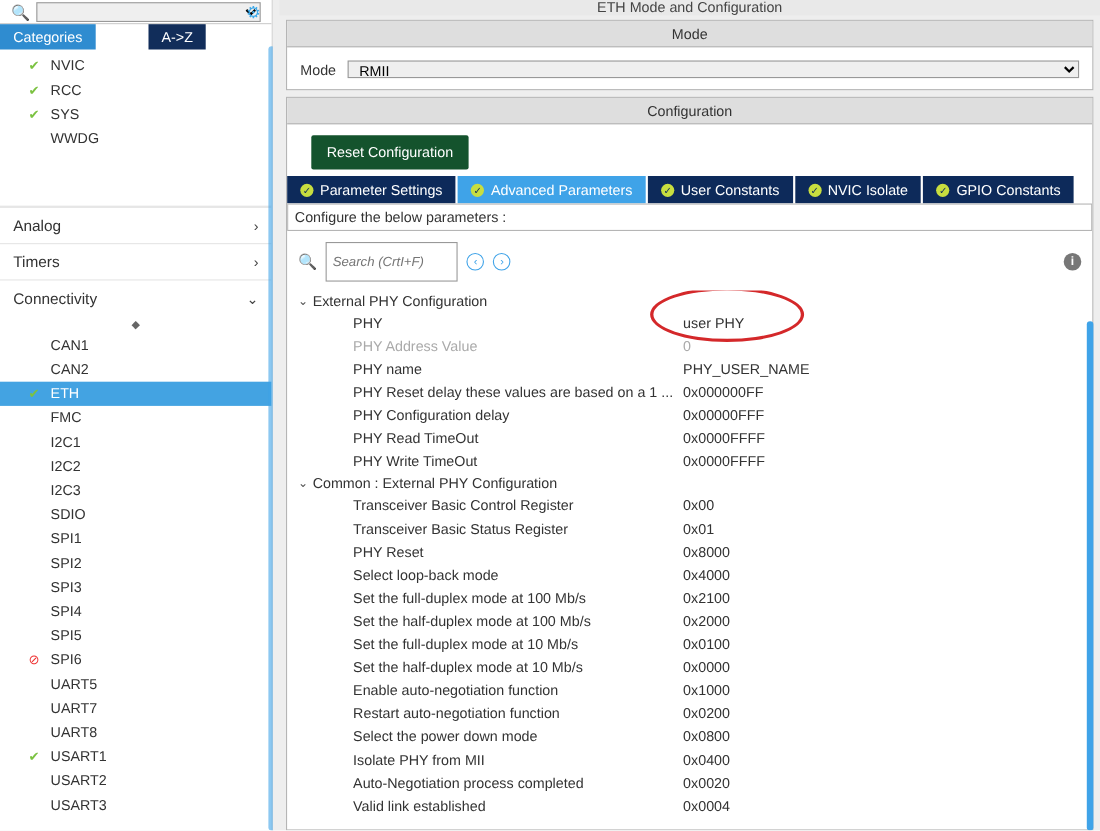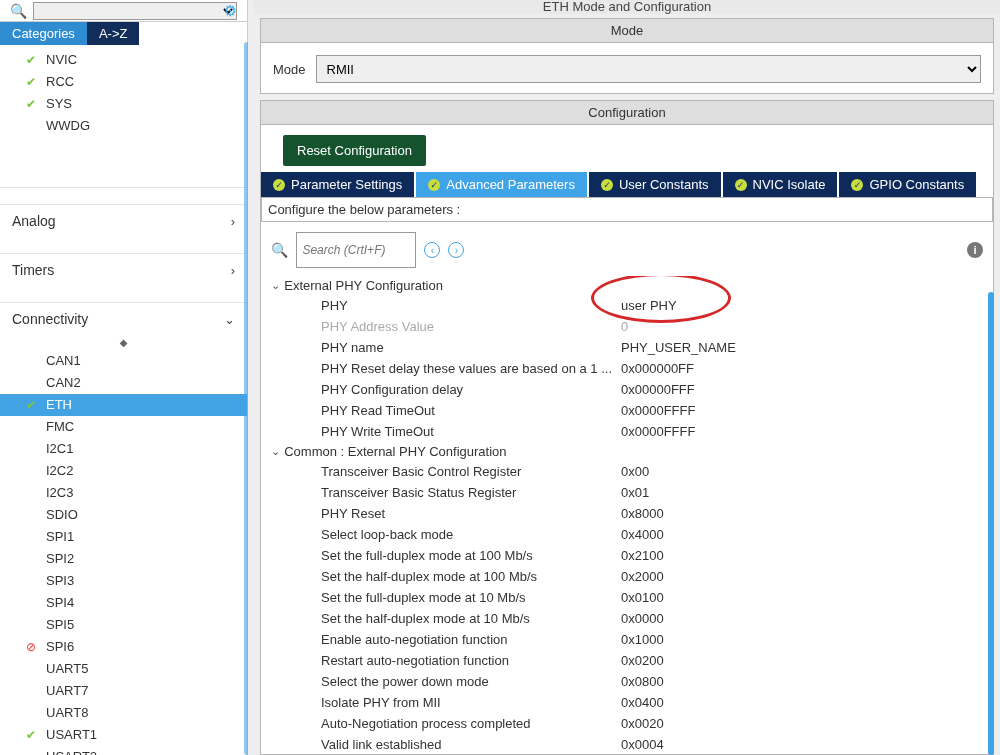--- a/index.html
+++ b/index.html
@@ -3,42 +3,42 @@
 <meta charset="utf-8">
 <style>
 * { box-sizing: border-box; margin: 0; padding: 0; font-family: Arial, Helvetica, sans-serif; }
 body { width: 1000px; height: 755px; background: #f5f5f5; overflow: hidden; font-size: 13px; color: #333; position: relative; }
 .app { display: flex; height: 100%; }
 .sidebar { width: 248px; background: #fff; border-right: 1px solid #ccc; display: flex; flex-direction: column; overflow: hidden; position: relative; }
 .top-search { display: flex; align-items: center; height: 22px; padding: 0 10px; border-bottom: 1px solid #ccc; gap: 6px; }
 .top-search .magnify { color: #0a7bc2; font-size: 14px; }
 .top-search select { flex: 1; height: 18px; border: 1px solid #999; font-size: 12px; }
 .gear { color: #3fa9e8; font-size: 15px; margin-left: auto; margin-right: 10px; position: absolute; right: 0; top: 2px; }
-.tabs { display: flex; }
+.tabs { display: flex; gap: 48px; }
 .tab { padding: 4px 12px; font-size: 13px; cursor: pointer; }
 .tab-active { background: #2f8cd0; color: #fff; }
 .tab-inactive { background: #112d5a; color: #fff; }
 .tree { overflow-y: auto; flex: 1; padding: 4px 0 10px 0; }
 .tree-item { padding: 2px 8px 2px 46px; font-size: 13px; color: #333; cursor: pointer; display: flex; align-items: center; position: relative; line-height: 18px; }
 .tree-item .chk { position: absolute; left: 26px; font-size: 12px; }
 .tree-item.selected { background: #43a3e2; color: #fff; }
 .tree-item.green .chk { color: #7bc241; }
 .tree-item.red .chk { color: #e33; }
-.section-header { display: flex; align-items: center; justify-content: space-between; padding: 8px 12px; font-size: 14px; color: #333; border-top: 1px solid #e5e5e5; cursor: pointer; margin-top: 16px; }
+.section-header { display: flex; align-items: center; justify-content: space-between; padding: 8px 12px; font-size: 14px; color: #333; border-top: 1px solid #e5e5e5; cursor: pointer; }
 .section-header .chevron { font-size: 13px; color: #444; }
 .sort-up-down { text-align: center; color: #666; font-size: 10px; padding: 2px 0; }
 .gap { border-bottom: 1px solid #e0e0e0; margin-top: 50px; }
 .main { flex: 1; background: #eee; display: flex; flex-direction: column; overflow: hidden; padding: 0 0 0 6px; position: relative; }
 .page-title { background: #e9e9e9; color: #444; font-size: 13px; padding: 0 0 0 0; text-align: center; height: 14px; line-height: 14px; }
 .mode-box { margin: 4px 6px 0 6px; background: #fff; border: 1px solid #b5b5b5; }
 .mode-header { background: #dedede; text-align: center; font-size: 13px; padding: 4px 0; border-bottom: 1px solid #b5b5b5; }
 .mode-body { padding: 12px 12px 10px 12px; }
 .mode-row { display: flex; align-items: center; gap: 10px; }
 .mode-row label { font-size: 13px; color: #333; }
-.mode-row select { flex: 1; height: 28px; border: 1px solid #999; font-size: 13px; padding: 0 6px; }
+.mode-row select { flex: 1; height: 16px; border: 1px solid #999; font-size: 13px; padding: 0 6px; }
 .checkbox-row { margin-top: 10px; display: flex; align-items: center; gap: 6px; color: #888; font-style: italic; font-size: 13px; }
 .checkbox-row input { width: 14px; height: 14px; }
 .config-box { margin: 6px 6px 0 6px; background: #fff; border: 1px solid #b5b5b5; flex: 1; display: flex; flex-direction: column; overflow: hidden; }
 .config-header { background: #dedede; text-align: center; font-size: 13px; padding: 4px 0; border-bottom: 1px solid #b5b5b5; }
 .reset-row { padding: 10px 10px 6px 10px; }
 .reset-btn { background: #14532d; color: #fff; border: none; padding: 8px 14px; font-size: 13px; cursor: pointer; border-radius: 2px; margin-left: 12px; }
 .subtabs { display: flex; gap: 2px; padding: 0 0 0 0; }
 .subtab { display: flex; align-items: center; gap: 6px; background: #0d2a5a; color: #fff; padding: 5px 12px; font-size: 13px; cursor: pointer; }
 .subtab.active { background: #3fa3e8; }
 .subtab .dot { width: 12px; height: 12px; border-radius: 50%; background: #c8de3f; display: inline-flex; align-items: center; justify-content: center; font-size: 9px; color: #0d2a5a; }

